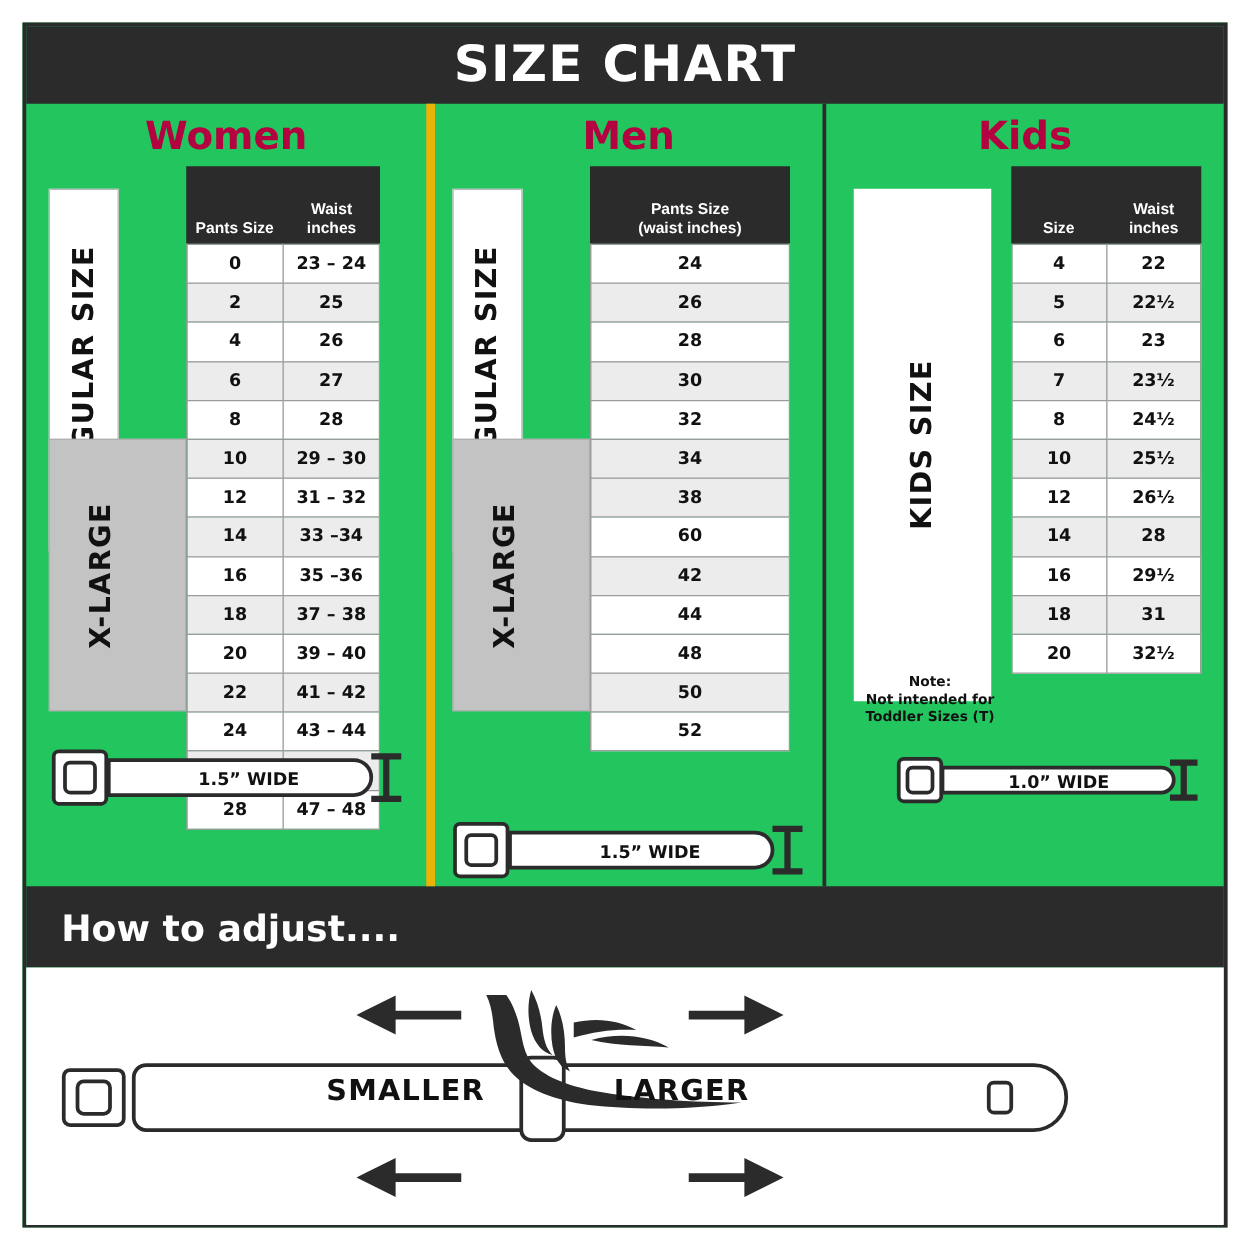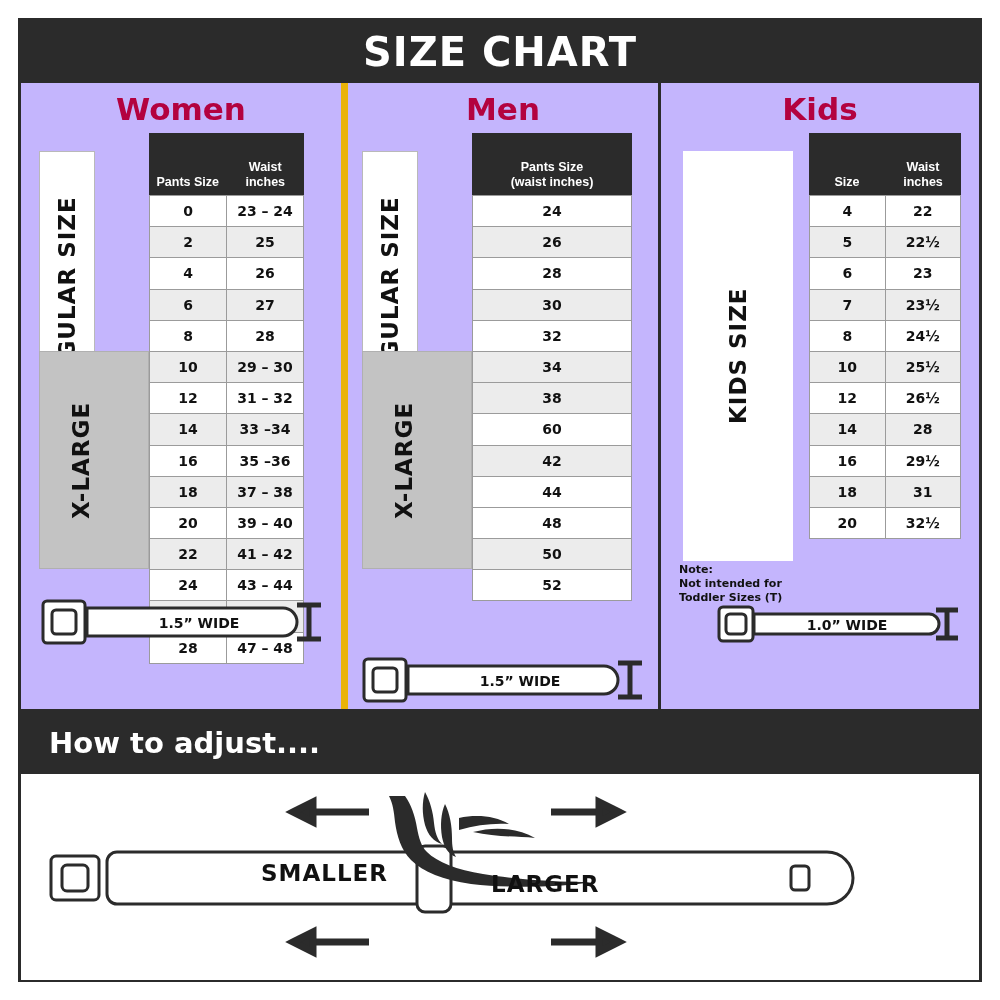--- a/index.html
+++ b/index.html
@@ -21,21 +21,21 @@
     background: #ffffff;
     box-sizing: border-box;
     padding: 18px;
   }
   .frame {
     position: relative;
     width: 964px;
     height: 964px;
     border: 3px solid #2b2b2b;
     box-sizing: border-box;
-    background: #c4b5fd;
+    background: #22c55e;
   }
 
   
   .title-bar {
     height: 62px;
     background: #2b2b2b;
     color: #ffffff;
     display: flex;
     align-items: center;
     justify-content: center;
@@ -343,21 +343,21 @@
         </div>
       </div>
 
       <div class="col col-kids">
         <div class="col-title">Kids</div>
 
         <div class="vbar vbar-regular" style="left:22px; top:68px; width:110px; height:410px; border:none; background:#ffffff;">
           <span>KIDS SIZE</span>
         </div>
 
-        <div class="kids-note" style="left:18px; top:480px; width:130px; white-space:pre-line;">Note:
+        <div class="kids-note" style="left:18px; top:456px; width:130px; white-space:pre-line;text-align:center;">Note:
 Not intended for
 Toddler Sizes (T)</div>
 
         <div class="tbl-wrap" style="position:absolute; left:148px; top:50px; width:152px;">
           <div class="hdr" style="height:62px;">
             <div>Size</div>
             <div style="white-space:pre-line;">Waist
 inches</div>
           </div>
           <table class="sz">
@@ -471,17 +471,17 @@
           <path d="M384 22 c6 8 10 20 12 32 c2 10 4 18 10 24 c10 10 30 18 56 22 c30 5 70 8 110 8
                    c-40 6 -86 6 -122 2 c-28 -4 -48 -12 -60 -24 c-10 -10 -14 -24 -16 -38 c-1 -10 -2 -18 -6 -26 z"></path>
           <path d="M404 18 c5 9 8 20 9 31 c1 9 3 16 8 21 c-8 -2 -14 -9 -17 -19 c-3 -11 -3 -23 0 -33 z"></path>
           <path d="M424 30 c5 10 7 22 7 34 c0 8 1 14 4 19 c-8 -3 -12 -10 -14 -20 c-2 -12 -1 -24 3 -33 z"></path>
           <path d="M438 44 c18 -4 36 -2 50 6 c-16 -1 -33 1 -50 6 z"></path>
           <path d="M452 58 c22 -6 44 -4 62 6 c-20 -2 -41 -1 -62 -6 z"></path>
         </g>
       </svg>
 
       <div class="word" style="left:240px; top:86px;">SMALLER</div>
-      <div class="word" style="left:470px; top:97px;">LARGER</div>
+      <div class="word" style="left:470px; top:86px;">LARGER</div>
     </div>
 
   </div>
 </div>
 
 </body></html>

